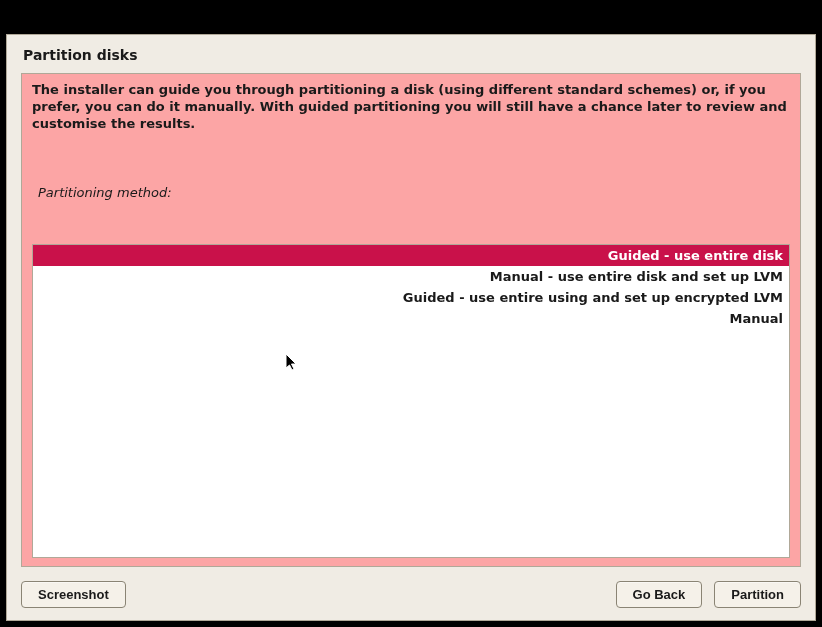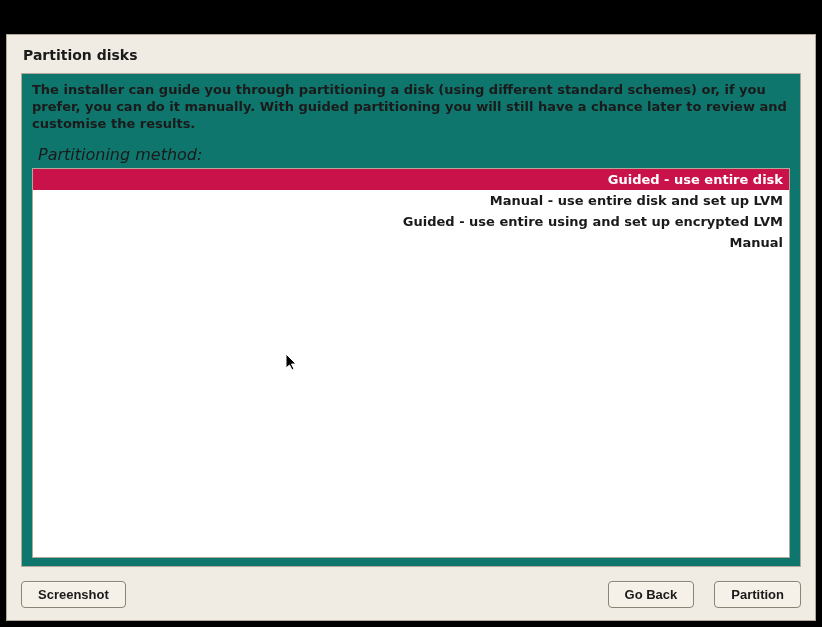--- a/index.html
+++ b/index.html
@@ -32,38 +32,39 @@
     .title {
       font-weight: bold;
       font-size: 14px;
       color: #1a1a1a;
       margin-bottom: 10px;
       margin-left: 2px;
     }
     .main-panel {
       flex: 1;
       border: 1px solid #b0a898;
-      background: #0f766e;
+      background: #fca5a5;
       padding: 8px 10px;
       display: flex;
       flex-direction: column;
+      gap: 40px;
     }
     .description {
       font-weight: bold;
       font-size: 13px;
       color: #1a1a1a;
       line-height: 1.3;
     }
     .description p {
       margin-bottom: 10px;
     }
     .sublabel {
       font-style: italic;
       font-weight: normal;
-      font-size: 16px;
+      font-size: 13px;
       color: #1a1a1a;
       margin: 2px 0 4px 6px;
     }
     .options {
       flex: 1;
       background: #ffffff;
       border: 1px solid #b0a898;
       overflow-y: auto;
       text-align: right;
     }
@@ -74,21 +75,21 @@
       color: #1a1a1a;
       cursor: pointer;
     }
     .option.selected {
       background: #c9114a;
       color: #ffffff;
     }
     .button-row {
       display: flex;
       margin-top: 14px;
-      gap: 20px;
+      gap: 12px;
     }
     .spacer {
       flex: 1;
     }
     .btn {
       background: #f5f1e9;
       border: 1px solid #8a8474;
       border-radius: 4px;
       padding: 5px 16px;
       font-size: 13px;

